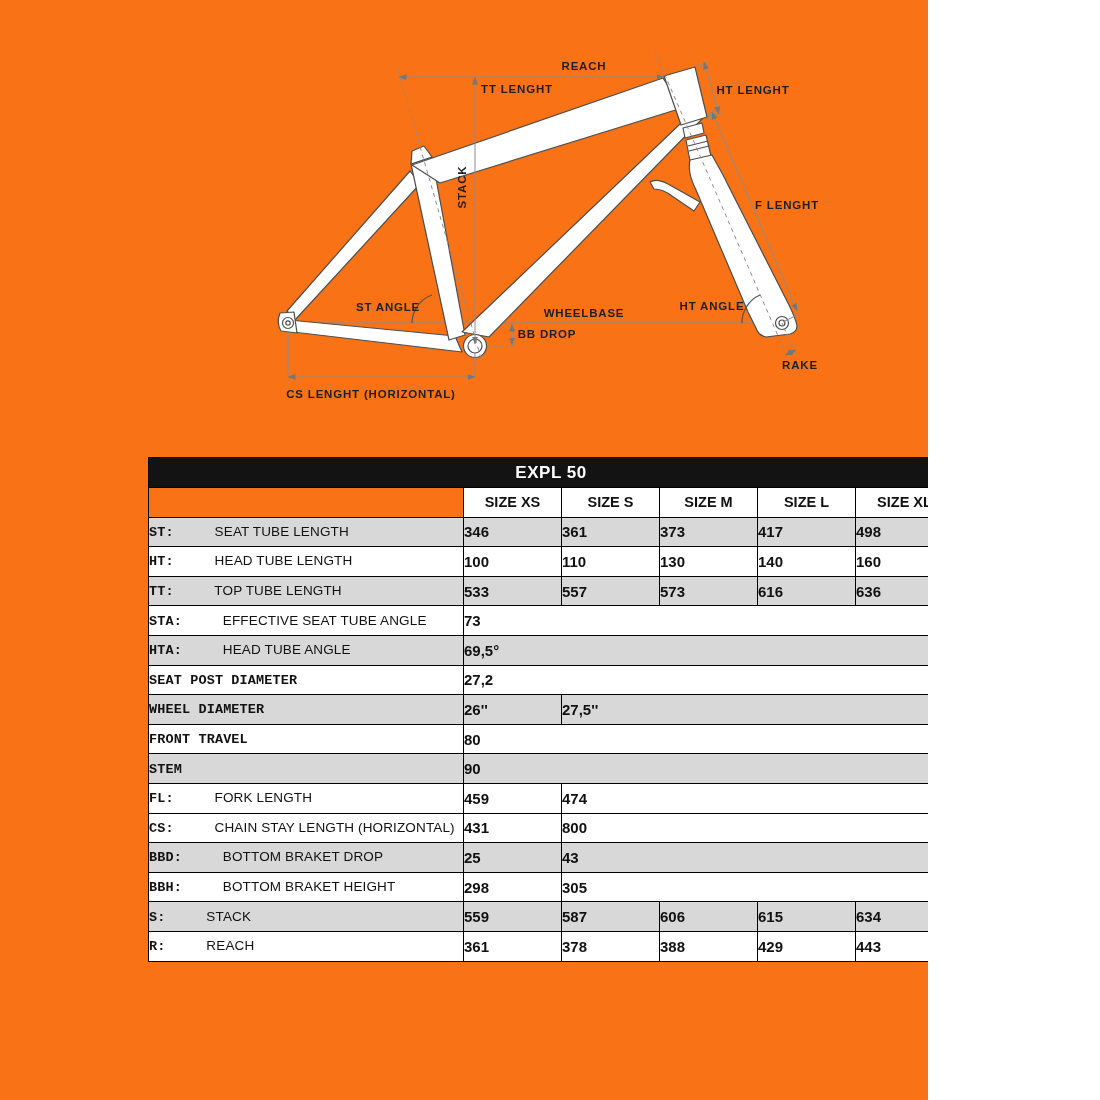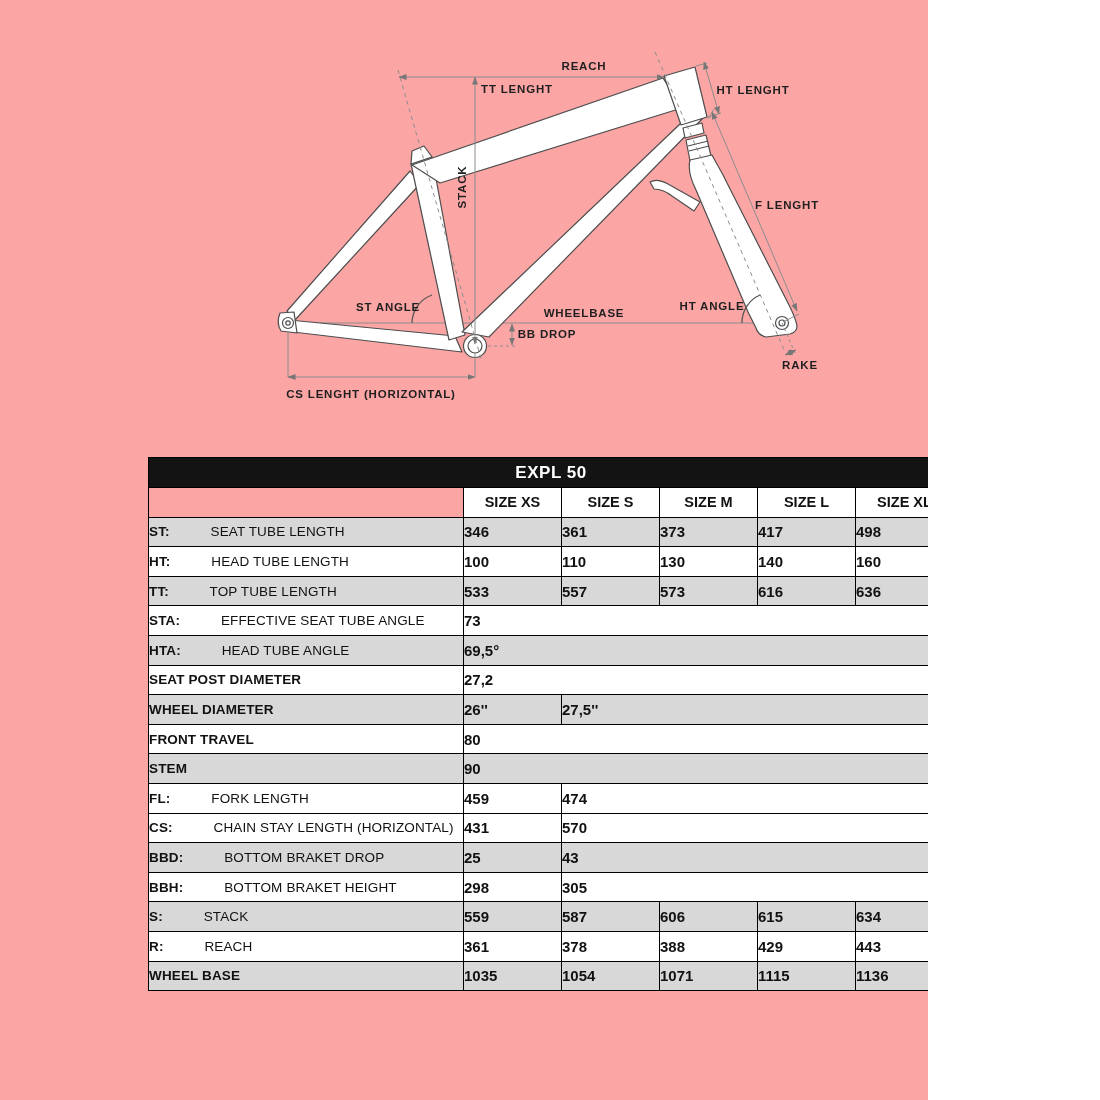--- a/index.html
+++ b/index.html
@@ -1,31 +1,31 @@
 <!DOCTYPE html>
 <html><head>
 <meta charset="utf-8">
 <style>
   html,body{margin:0;padding:0;background:#ffffff;}
-  .sheet{position:relative;width:928px;height:1100px;background:#fca5a5;overflow:hidden;
+  .sheet{position:relative;width:928px;height:1100px;background:#f97316;overflow:hidden;
          font-family:"Liberation Sans",sans-serif;}
   
   .diagram{position:absolute;left:0;top:0;width:1100px;height:450px;}
   .dim-label{font-family:"Liberation Sans",sans-serif;font-size:11.5px;font-weight:bold;
              letter-spacing:.07em;fill:#1f1f1f;}
   
   table.geo{position:absolute;left:148px;top:457px;width:805px;border-collapse:collapse;
             table-layout:fixed;font-family:"Liberation Sans",sans-serif;color:#111;}
   table.geo td,table.geo th{border:1.5px solid #000;height:28.6px;padding:0;overflow:hidden;
             white-space:nowrap;}
   table.geo .title-cell{background:#131313;color:#fff;font-size:17px;font-weight:bold;
             text-align:center;letter-spacing:.03em;height:29px;}
   table.geo th.size-h{font-size:14.5px;font-weight:bold;text-align:center;background:#fff;}
   td.lbl{font-size:13.5px;text-align:left;padding-left:6px;letter-spacing:.01em;}
-  td.lbl b{font-weight:bold;}
+  td.lbl b{font-weight:bold;font-family:Liberation Mono, monospace;}
   td.lbl span{font-weight:normal;margin-left:37px;}
   td.val{font-size:15px;font-weight:bold;text-align:left;}
   td.pad-r{padding-right:98px;} 
   tr.shade td{background:#d8d8d8;}
   tr.plain td{background:#ffffff;}
 </style>
 </head>
 <body>
 
 <div class="sheet">
@@ -197,21 +197,21 @@
       <td class="val" colspan="5">90</td>
     </tr>
     <tr class="plain">
       <td class="lbl"><b>FL:</b><span> FORK LENGTH</span></td>
       <td class="val">459</td>
       <td class="val pad-r" colspan="4">474</td>
     </tr>
     <tr class="plain">
       <td class="lbl"><b>CS:</b><span> CHAIN STAY LENGTH (HORIZONTAL)</span></td>
       <td class="val">431</td>
-      <td class="val pad-r" colspan="4">570</td>
+      <td class="val pad-r" colspan="4">800</td>
     </tr>
     <tr class="shade">
       <td class="lbl"><b>BBD:</b><span> BOTTOM BRAKET DROP</span></td>
       <td class="val">25</td>
       <td class="val pad-r" colspan="4">43</td>
     </tr>
     <tr class="plain">
       <td class="lbl"><b>BBH:</b><span> BOTTOM BRAKET HEIGHT</span></td>
       <td class="val">298</td>
       <td class="val pad-r" colspan="4">305</td>
@@ -225,23 +225,15 @@
       <td class="val">634</td>
     </tr>
     <tr class="plain">
       <td class="lbl"><b>R:</b><span> REACH</span></td>
       <td class="val">361</td>
       <td class="val">378</td>
       <td class="val">388</td>
       <td class="val">429</td>
       <td class="val">443</td>
     </tr>
-    <tr class="shade">
-      <td class="lbl"><b>WHEEL BASE</b><span></span></td>
-      <td class="val">1035</td>
-      <td class="val">1054</td>
-      <td class="val">1071</td>
-      <td class="val">1115</td>
-      <td class="val">1136</td>
-    </tr>
   </tbody>
     </table>
 </div>
 
 </body></html>

